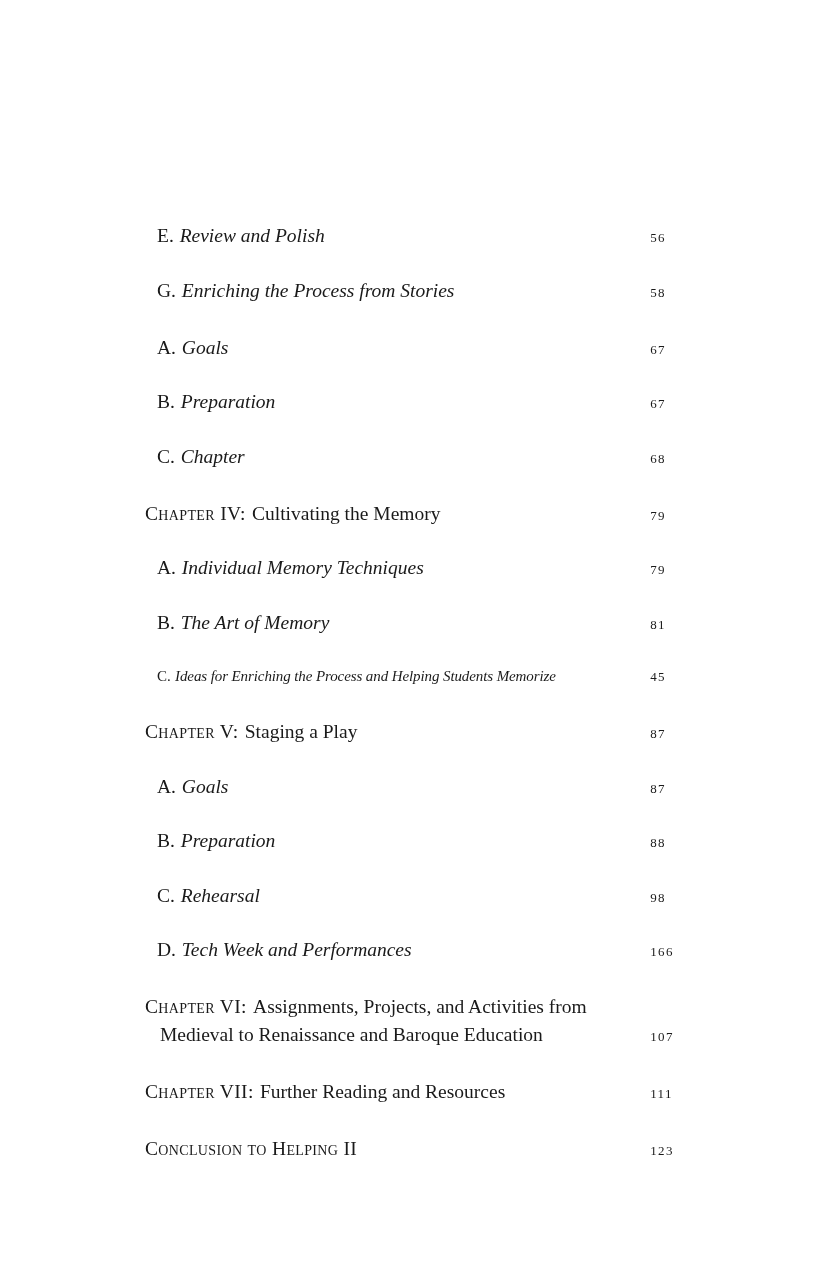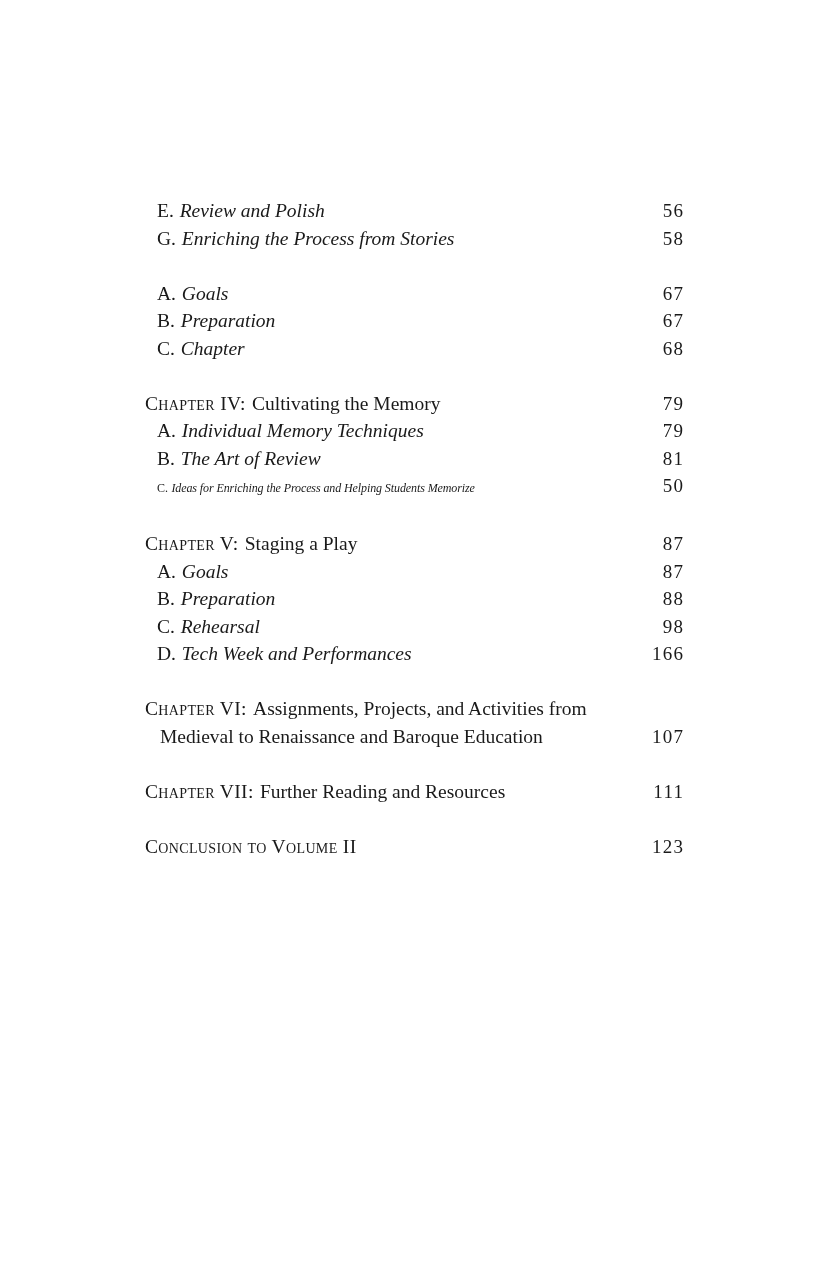--- a/index.html
+++ b/index.html
@@ -30,45 +30,46 @@
     line-height: 27.5px;
     font-size: 19.5px;
     white-space: nowrap;
   }
   .row .label {
     flex: 1 1 auto;
     min-width: 0;
   }
   .row .page {
     flex: 0 0 auto;
-    text-align: right;
+    text-align: left;
     min-width: 34px;
-    font-size: 19px;
+    font-size: 13px;
     letter-spacing: 1.3px;
     margin-right: -1.3px;
     font-variant-numeric: oldstyle-nums;
     font-feature-settings: "onum" 1;
   }
   .sc {
     font-variant: small-caps;
     letter-spacing: 0.35px;
     margin-right: 0.32em;
   }
   .section {
     padding-left: 12px;
+    margin-top: 25px;
   }
   .section .letter {
     font-style: normal;
     margin-right: 0.3em;
   }
   .section .title {
     font-style: italic;
   }
   .row.long .label {
-    font-size: 12px;
+    font-size: 15px;
     letter-spacing: -0.1px;
   }
   .cont .label {
     padding-left: 15px;
   }
 </style>
 </head>
 <body>
 
 <div class="toc">
@@ -102,26 +103,26 @@
   <div class="group">
     <div class="row chapter">
       <span class="label"><span class="sc">Chapter IV:</span><span>Cultivating the Memory</span></span>
       <span class="page">79</span>
     </div>
     <div class="row section">
       <span class="label"><span class="letter">A.</span><span class="title">Individual Memory Techniques</span></span>
       <span class="page">79</span>
     </div>
     <div class="row section">
-      <span class="label"><span class="letter">B.</span><span class="title">The Art of Review</span></span>
+      <span class="label"><span class="letter">B.</span><span class="title">The Art of Memory</span></span>
       <span class="page">81</span>
     </div>
     <div class="row section long">
       <span class="label"><span class="letter">C.</span><span class="title">Ideas for Enriching the Process and Helping Students Memorize</span></span>
-      <span class="page">50</span>
+      <span class="page">45</span>
     </div>
   </div>
 
   <div class="group">
     <div class="row chapter">
       <span class="label"><span class="sc">Chapter V:</span><span>Staging a Play</span></span>
       <span class="page">87</span>
     </div>
     <div class="row section">
       <span class="label"><span class="letter">A.</span><span class="title">Goals</span></span>
@@ -153,18 +154,18 @@
 
   <div class="group">
     <div class="row chapter">
       <span class="label"><span class="sc">Chapter VII:</span><span>Further Reading and Resources</span></span>
       <span class="page">111</span>
     </div>
   </div>
 
   <div class="group">
     <div class="row chapter">
-      <span class="label"><span class="sc">Conclusion to Volume II</span></span>
+      <span class="label"><span class="sc">Conclusion to Helping II</span></span>
       <span class="page">123</span>
     </div>
   </div>
 
 </div>
 
 </body></html>

